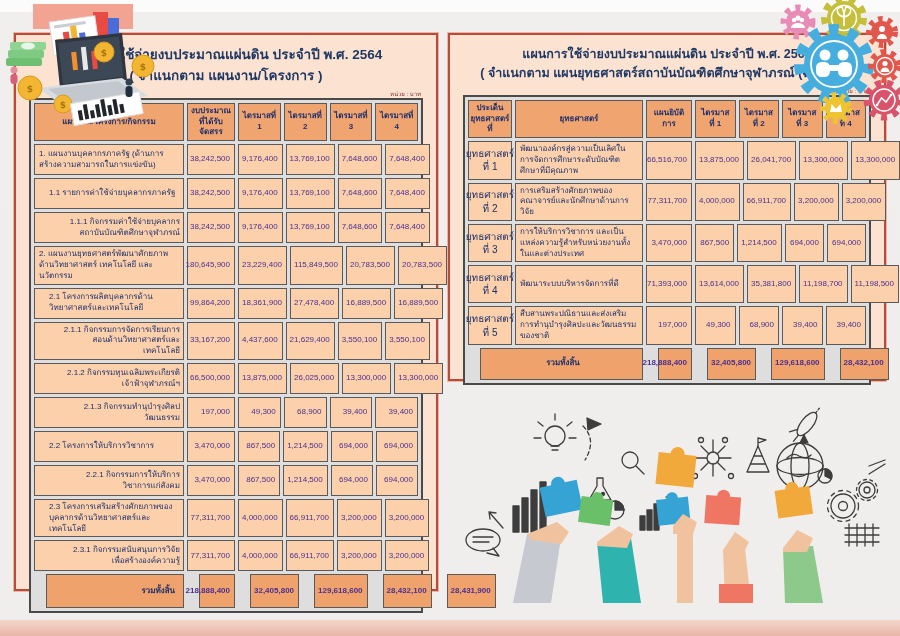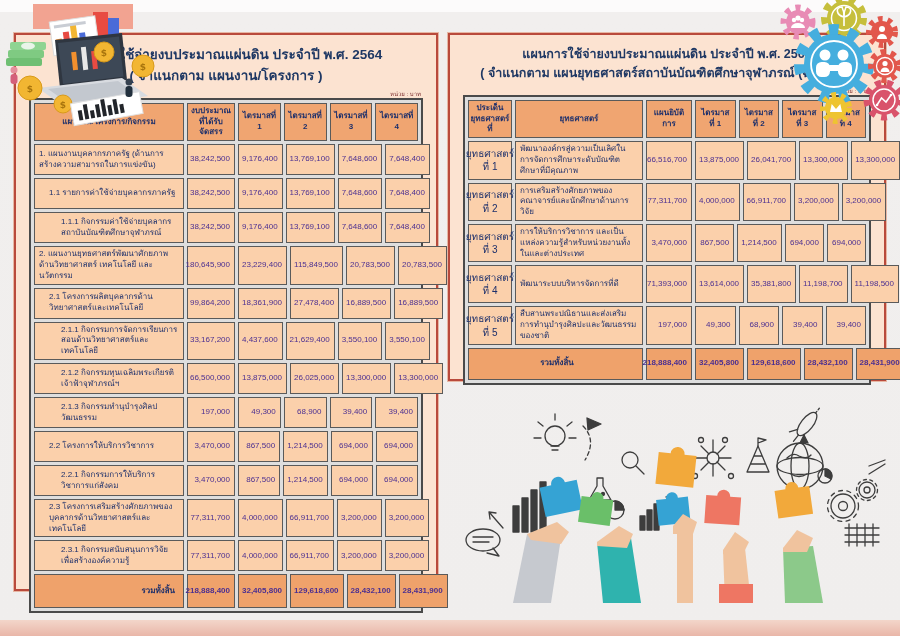--- a/index.html
+++ b/index.html
@@ -32,23 +32,23 @@
 
   .cell { background:#fbd0ab; border:1px solid #5a5a5a; color:#1c2f6b;
     display:flex; align-items:center; font-size:8px; line-height:1.35; padding:2px 3px; min-height:31px; }
   .panel-right .cell { min-height:38px; }
   .t-head .cell { background:#f0a571; font-weight:bold; justify-content:center; text-align:center; min-height:28px; }
   .panel-right .t-head .cell { min-height:26px; }
   .cell.num { justify-content:flex-end; color:#4b2f91; padding-right:4px; }
   .cell.label { text-align:left; }
   .cell.label.lv0 { padding-left:4px; }
   .cell.label.lv1 { padding-left:14px; }
-  .cell.label.lv2 { padding-left:26px; }
+  .cell.label.lv2 { padding-left:26px;text-align:right; }
   .cell.issue { justify-content:center; text-align:center; font-size:10px; }
-  .t-total .cell { background:#efa26b; font-weight:bold; min-height:34px; }
+  .t-total .cell { background:#efa26b; font-weight:bold; min-height:34px;margin-left:12px; }
   .t-total .total-label { justify-content:flex-end; padding-right:8px; }
   .panel-right .t-total .total-label { grid-column:1 / span 2; justify-content:center; padding-right:0; }
   .panel-right .t-total .cell { min-height:32px; }
 
   .illu { position:absolute; pointer-events:none; }
   .illu-laptop { left:0; top:0; width:160px; height:130px; }
   .illu-gears  { left:772px; top:0; width:128px; height:128px; }
   .illu-puzzle { left:455px; top:388px; width:440px; height:215px; }
   .doodle { stroke:#3d3d3d; stroke-width:1.3; fill:none; stroke-linecap:round; stroke-linejoin:round; }
 </style>

